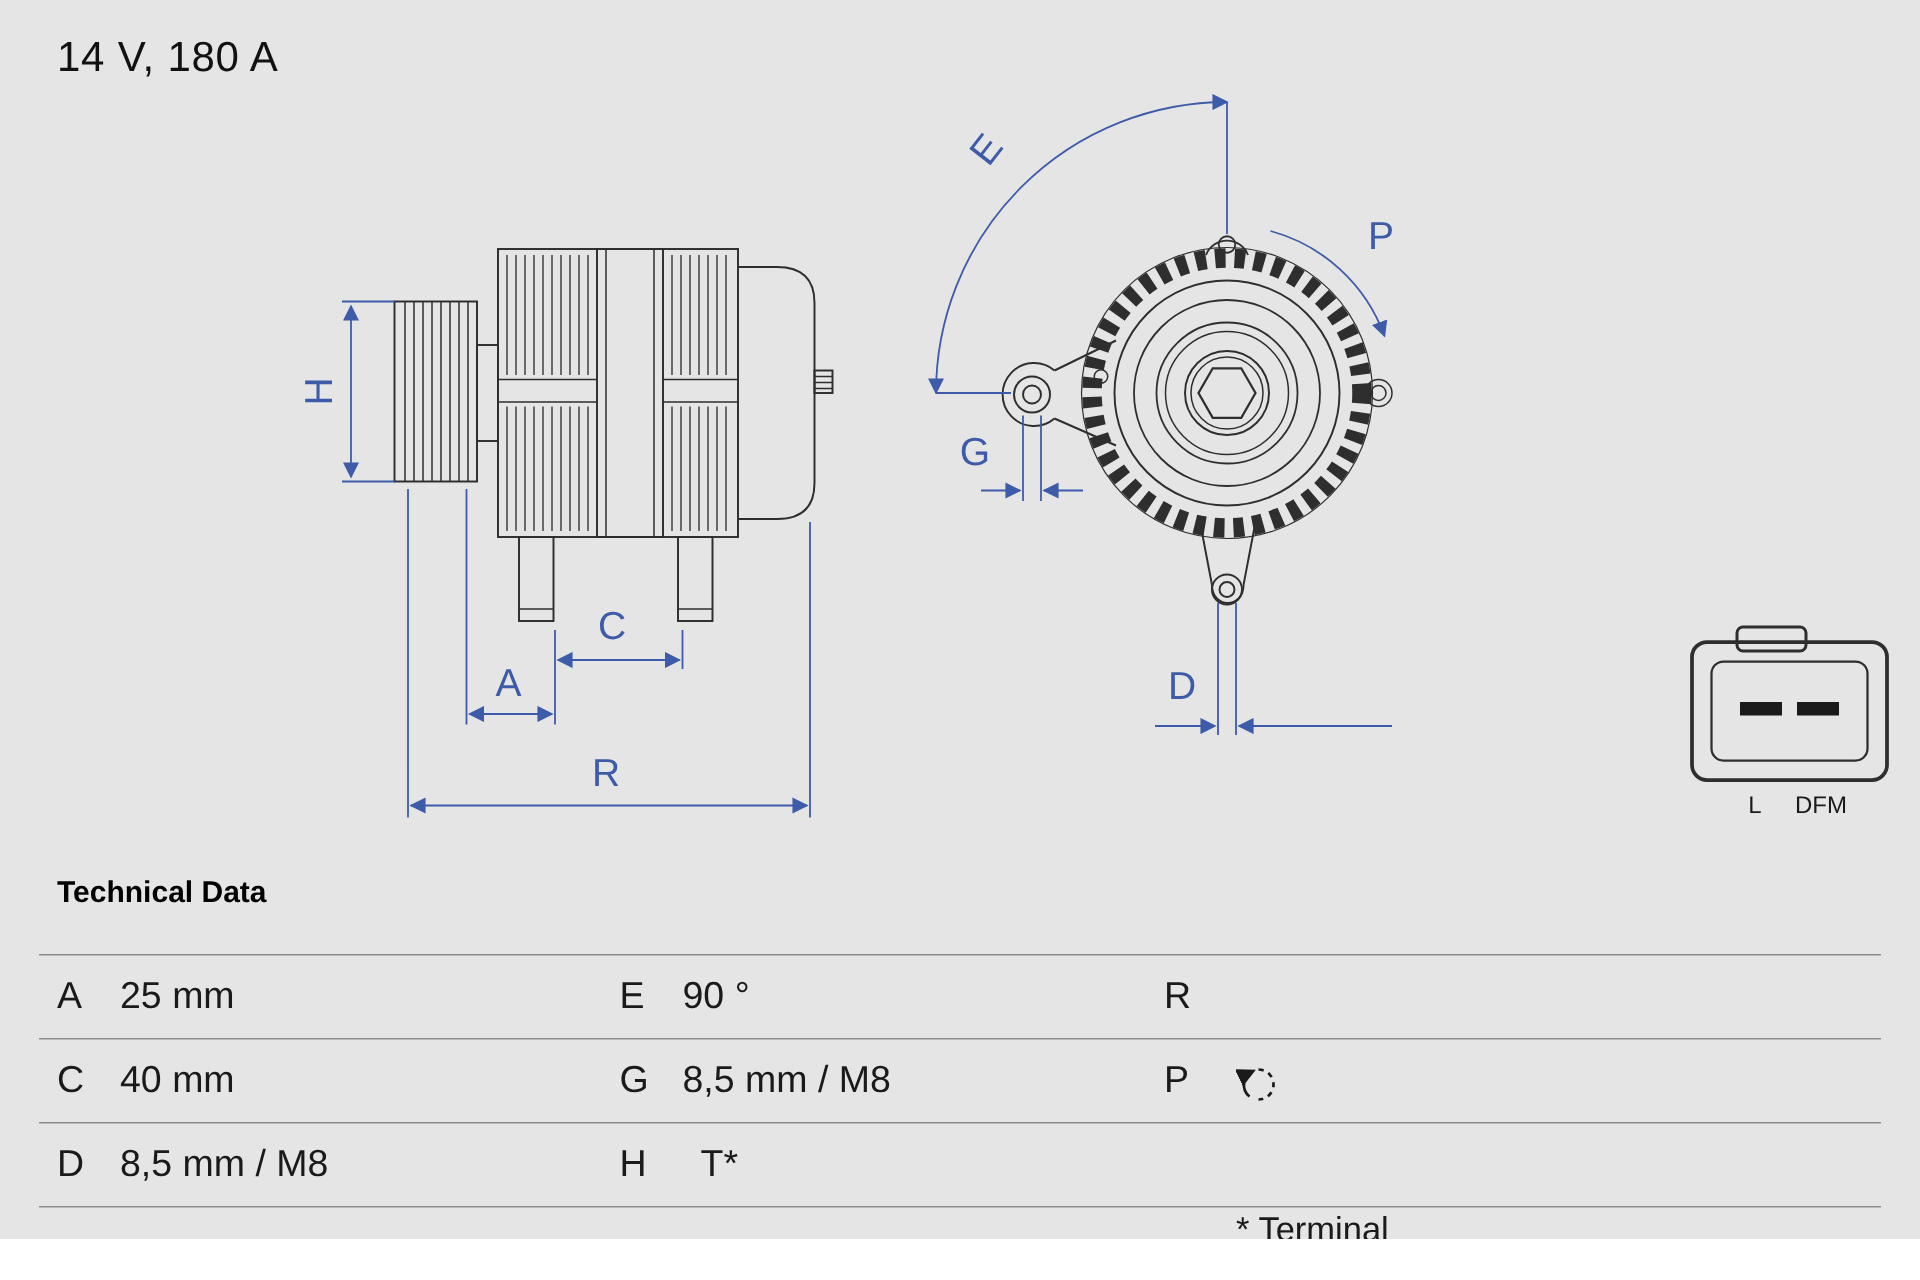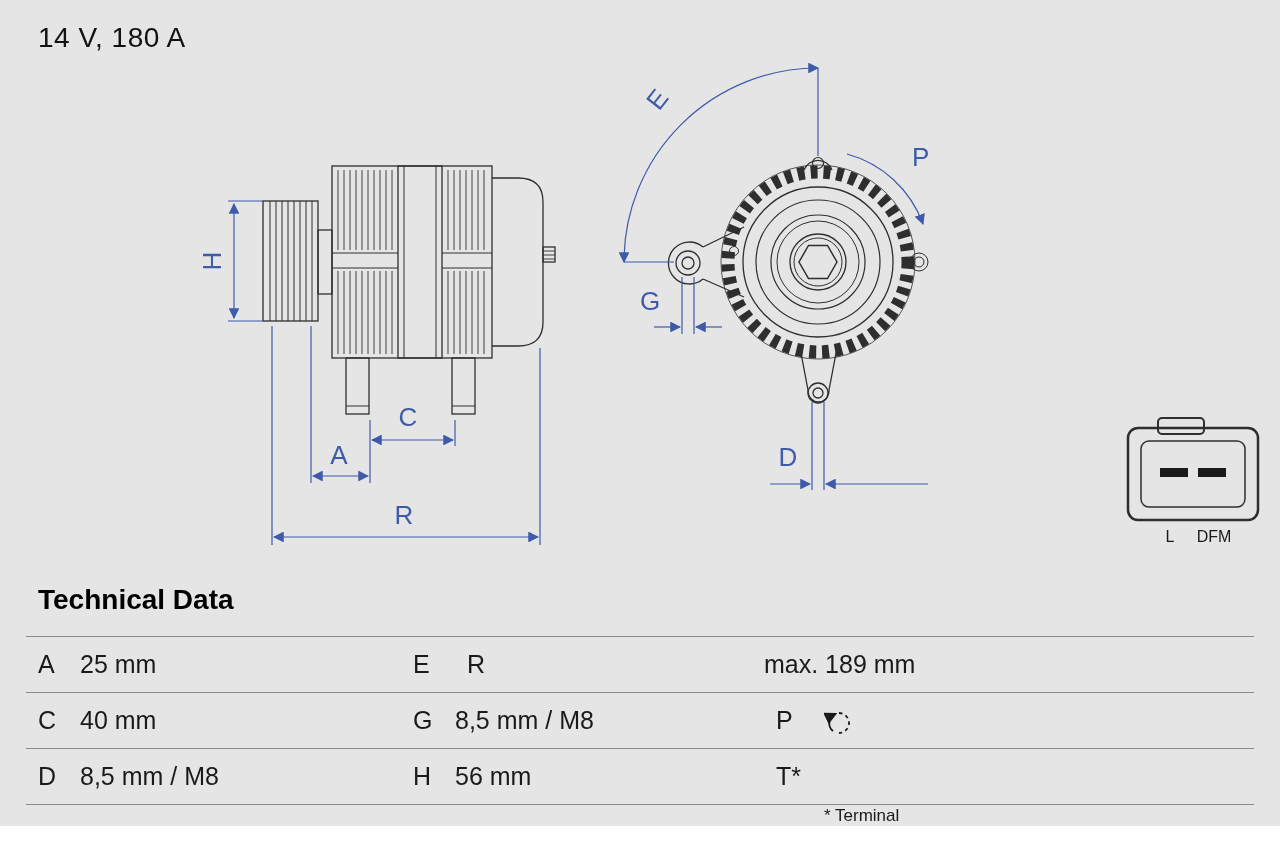--- a/index.html
+++ b/index.html
@@ -13,41 +13,41 @@
 
   .title {
     position:absolute; left:38px; top:22px;
     font-size:28px; letter-spacing:0.5px; color:#111;
   }
 
   .diagram-svg { position:absolute; left:0; top:0; }
 
   .section-title {
     position:absolute; left:38px; top:584px;
-    font-size:28px; font-weight:bold; color:#000;
+    font-size:20px; font-weight:bold; color:#000;
   }
 
   .tech-table {
     position:absolute; left:26px; top:636px; width:1228px;
     border-top:1px solid #8c8c8c;
   }
   .tech-row {
     display:grid;
     grid-template-columns:54px 321px 54px 309px 60px 430px;
     height:56px; align-items:center;
     border-bottom:1px solid #8c8c8c;
     font-size:25px; color:#1a1a1a;
   }
   .cell-key { padding-left:12px; }
   .cell-value { padding-left:0; white-space:nowrap; }
   .rot-icon { display:inline-block; vertical-align:middle; margin-top:2px; }
 
   .footnote {
     position:absolute; left:824px; top:806px;
-    font-size:17px; color:#1a1a1a;
+    font-size:23px; color:#1a1a1a;
   }
 
   svg text { font-family:"Liberation Sans", sans-serif; }
   .dimtxt { fill:#3D5BA9; font-size:26px; }
   .pintxt { fill:#1a1a1a; font-size:16px; }
 </style>
 </head>
 <body>
 
 <div class="page">
@@ -190,22 +190,22 @@
   </svg>
 
   <div class="section-title">Technical Data</div>
 
   <div class="tech-table">
 
     <div class="tech-row">
       <div class="cell-key">A</div>
       <div class="cell-value">25 mm</div>
       <div class="cell-key">E</div>
+      <div class="cell-value">90 °</div>
       <div class="cell-key">R</div>
-      <div class="cell-value">max. 189 mm</div>
     </div>
 
     <div class="tech-row">
       <div class="cell-key">C</div>
       <div class="cell-value">40 mm</div>
       <div class="cell-key">G</div>
       <div class="cell-value">8,5 mm / M8</div>
       <div class="cell-key">P</div>
       <div class="cell-value">
         <svg class="rot-icon" width="30" height="30" viewBox="0 0 30 30">
@@ -217,20 +217,19 @@
           <path d="M15,6 A10,10 0 0 1 15,26" fill="none" stroke="#1a1a1a" stroke-width="1.8" stroke-dasharray="3.5 3.5"></path>
           <path d="M9,24 A10,10 0 0 1 11,7.2" fill="none" stroke="#1a1a1a" stroke-width="1.8" marker-end="url(#arrK)"></path>
         </svg>
       </div>
     </div>
 
     <div class="tech-row">
       <div class="cell-key">D</div>
       <div class="cell-value">8,5 mm / M8</div>
       <div class="cell-key">H</div>
-      <div class="cell-value">56 mm</div>
       <div class="cell-key">T*</div>
     </div>
   </div>
 
   <div class="footnote">* Terminal</div>
 
 </div>
 
 </body></html>

